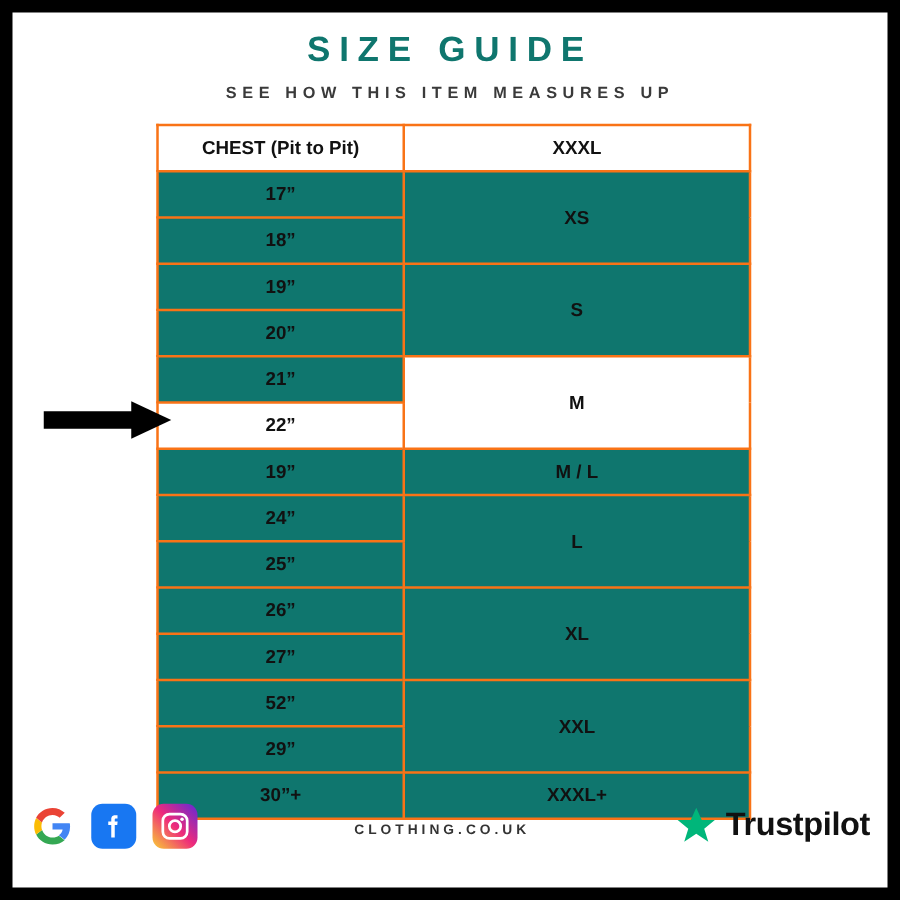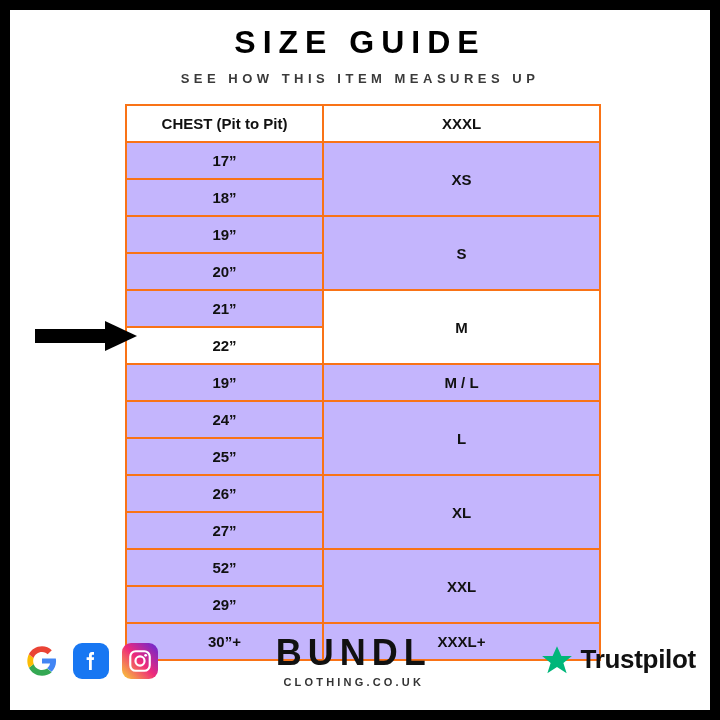--- a/index.html
+++ b/index.html
@@ -27,24 +27,24 @@
     height: 700px;
     background: #ffffff;
     box-sizing: border-box;
     display: flex;
     flex-direction: column;
     align-items: center;
   }
 
   .title {
     margin-top: 14px;
-    font-size: 32px;
+    font-size: 28px;
     font-weight: bold;
     letter-spacing: 7px;
-    color: #000000;
+    color: #0f766e;
     text-align: center;
     font-family: "Liberation Sans", sans-serif;
   }
   .subtitle {
     margin-top: 10px;
     font-size: 13px;
     font-weight: bold;
     letter-spacing: 4.5px;
     color: #3a3a3a;
     text-align: center;
@@ -68,21 +68,21 @@
     height: 35px;
     padding: 0;
   }
   td.head {
     background: #ffffff;
     font-size: 17px;
     height: 38px;
   }
   td.col-chest { width: 195px; }
   td.col-size  { width: 275px; }
-  td.shade { background: #c4b5fd; }
+  td.shade { background: #0f766e; }
   td.plain { background: #ffffff; }
   td.size-cell { font-size: 18px; margin-left: 29px; }
 
   
   .arrow {
     position: absolute;
     left: 25px;
     top: 311px;
     width: 104px;
     height: 30px;
@@ -268,21 +268,20 @@
         <div class="social" style="background:linear-gradient(45deg,#F9CE34,#EE2A7B,#6228D7);">
           <svg width="26" height="26" viewBox="0 0 24 24">
             <rect x="3" y="3" width="18" height="18" rx="5" fill="none" stroke="#ffffff" stroke-width="2"></rect>
             <circle cx="12" cy="12" r="4.2" fill="none" stroke="#ffffff" stroke-width="2"></circle>
             <circle cx="17.2" cy="6.8" r="1.3" fill="#ffffff"></circle>
           </svg>
         </div>
       </div>
 
       <div class="brand">
-        <div class="brand-name">BUNDL</div>
         <div class="brand-url">CLOTHING.CO.UK</div>
       </div>
 
       <div class="trustpilot">
         <svg width="34" height="34" viewBox="0 0 24 24">
           <path fill="#00B67A" d="M12 1.5l3.1 7h7.4l-6 4.9 2.3 7.3L12 16.3 5.2 20.7l2.3-7.3-6-4.9h7.4z"></path>
         </svg>
         <span class="tp-label">Trustpilot</span>
       </div>
 

